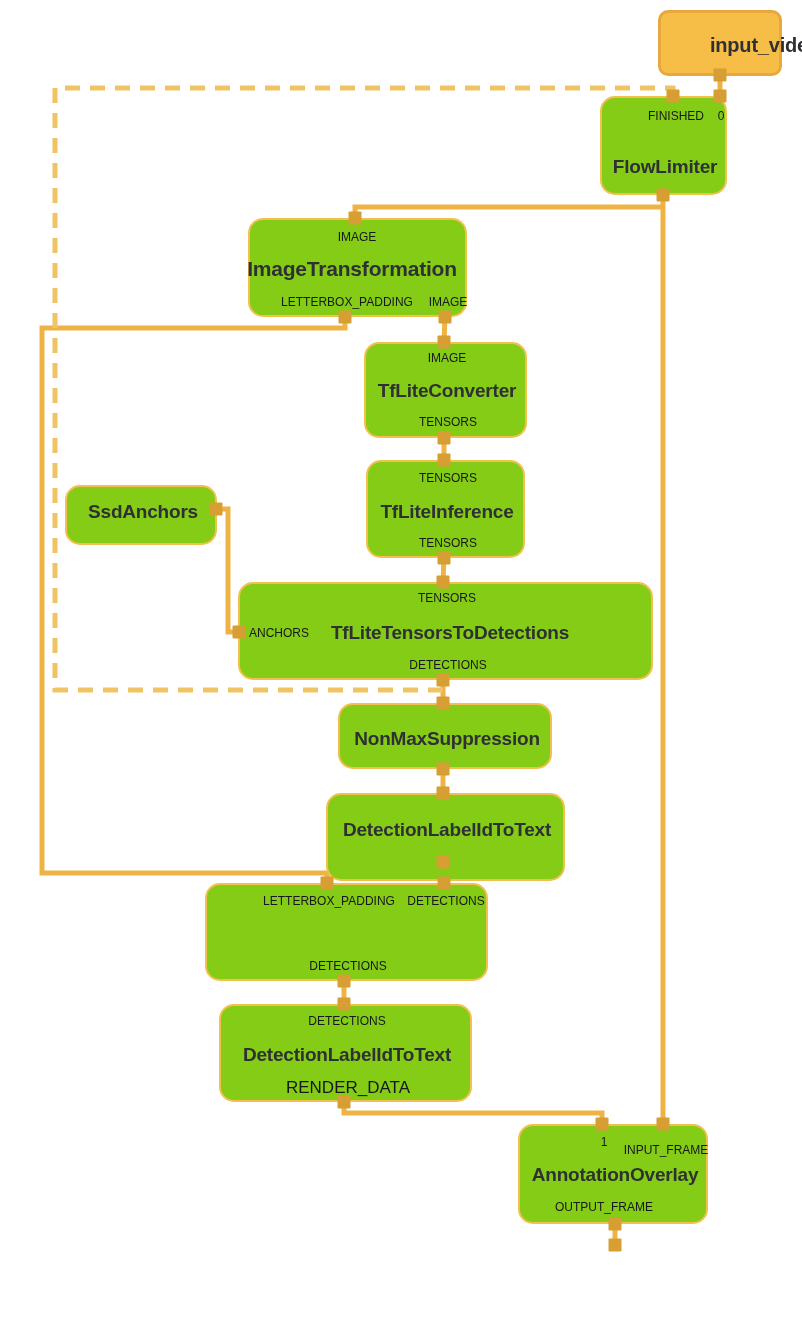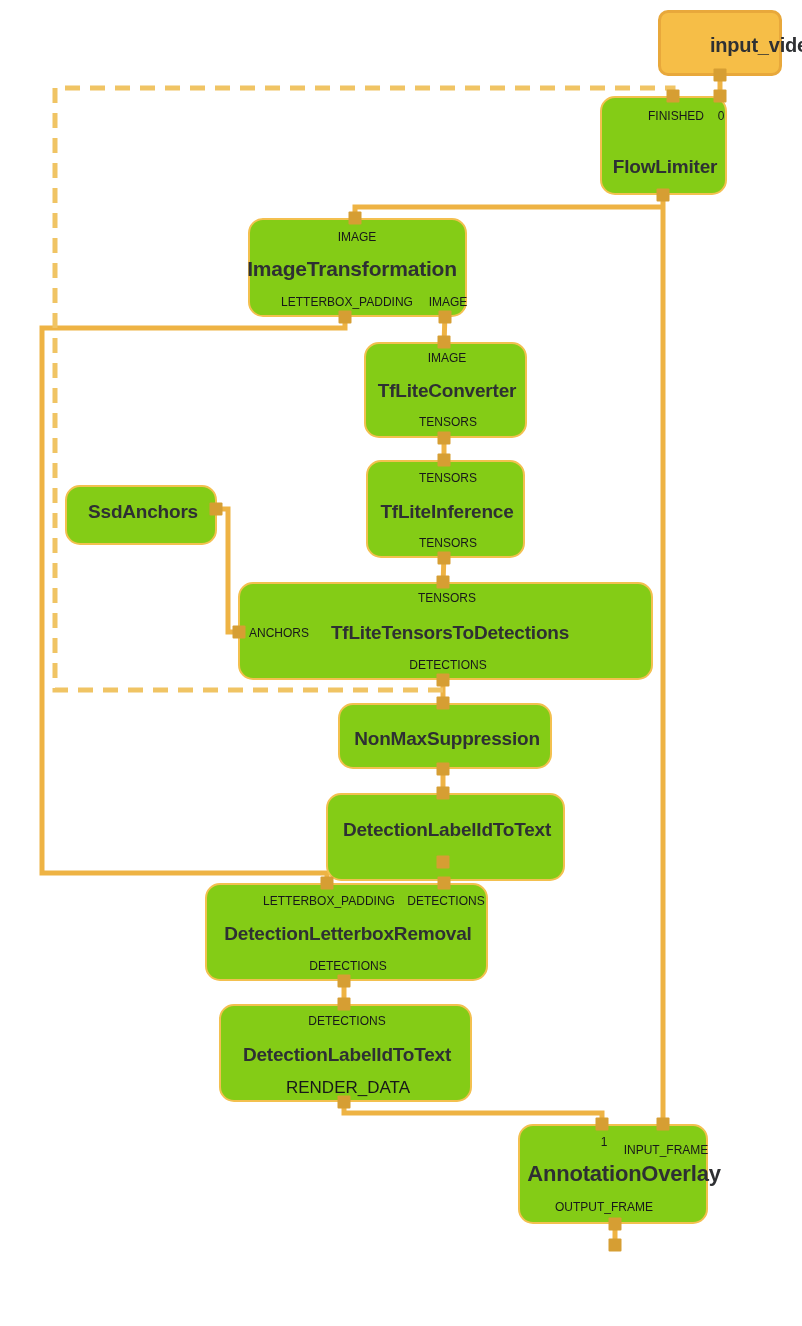--- a/index.html
+++ b/index.html
@@ -98,32 +98,31 @@
     </div>
     <div class="node" style="left: 338px; top: 703px; width: 214px; height: 66px;">
       <span class="txt title" style="left: 107px; top: 33px; font-size: 19px;">NonMaxSuppression</span>
     </div>
     <div class="node" style="left: 326px; top: 793px; width: 239px; height: 88px;">
       <span class="txt title" style="left: 119px; top: 34px; font-size: 19px;">DetectionLabelIdToText</span>
     </div>
     <div class="node" style="left: 205px; top: 883px; width: 283px; height: 98px;">
       <span class="txt plabel" style="left: 122px; top: 16px; font-size: 12px;">LETTERBOX_PADDING</span>
       <span class="txt plabel" style="left: 239px; top: 16px; font-size: 12px;">DETECTIONS</span>
-      <span class="txt title" style="left: 141px; top: 48px; font-size: 19px;">DetectionLetterboxRemoval</span>
       <span class="txt plabel" style="left: 141px; top: 81px; font-size: 12px;">DETECTIONS</span>
     </div>
     <div class="node" style="left: 219px; top: 1004px; width: 253px; height: 98px;">
       <span class="txt plabel" style="left: 126px; top: 15px; font-size: 12px;">DETECTIONS</span>
       <span class="txt title" style="left: 126px; top: 48px; font-size: 19px;">DetectionLabelIdToText</span>
       <span class="txt plabel" style="left: 127px; top: 81px; font-size: 17px;">RENDER_DATA</span>
     </div>
     <div class="node" style="left: 518px; top: 1124px; width: 190px; height: 100px;">
       <span class="txt plabel" style="left: 84px; top: 16px; font-size: 12px;">1</span>
       <span class="txt plabel" style="left: 146px; top: 16px; font-size: 12px; margin-top: 8px;">INPUT_FRAME</span>
-      <span class="txt title" style="left: 104px; top: 48px; font-size: 22px;">AnnotationOverlay</span>
+      <span class="txt title" style="left: 95px; top: 48px; font-size: 19px;">AnnotationOverlay</span>
       <span class="txt plabel" style="left: 84px; top: 81px; font-size: 12px;">OUTPUT_FRAME</span>
     </div>
     <svg id="ports-svg" width="802" height="1326">
       <rect x="713.5" y="68.5" width="13" height="13" rx="1" fill="#D69E33"></rect>
       <rect x="666.5" y="89.5" width="13" height="13" rx="1" fill="#D69E33"></rect>
       <rect x="713.5" y="89.5" width="13" height="13" rx="1" fill="#D69E33"></rect>
       <rect x="656.5" y="188.5" width="13" height="13" rx="1" fill="#D69E33"></rect>
       <rect x="348.5" y="211.5" width="13" height="13" rx="1" fill="#D69E33"></rect>
       <rect x="338.5" y="310.5" width="13" height="13" rx="1" fill="#D69E33"></rect>
       <rect x="438.5" y="310.5" width="13" height="13" rx="1" fill="#D69E33"></rect>

